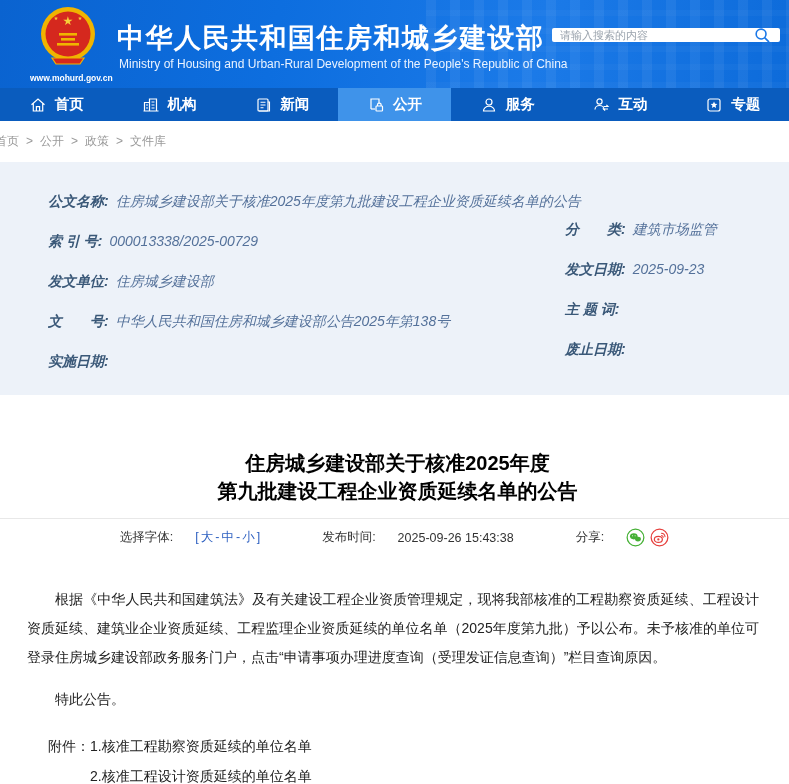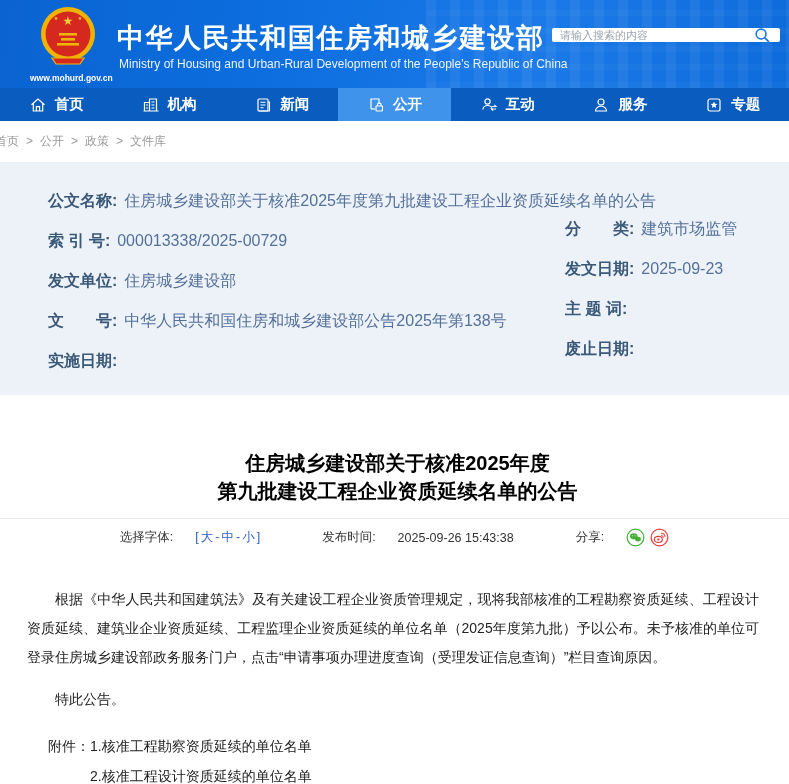--- a/index.html
+++ b/index.html
@@ -43,21 +43,21 @@
     color:#fff; font-size:14.5px; font-weight:bold; cursor:pointer; white-space:nowrap;
   }
   .nav-item.active { background:#3f93ea; }
   .nav-item svg { display:block; }
   
   .breadcrumb { padding:12px 0 9px 0; margin-left:-5px; font-size:12px; color:#999; }
   .breadcrumb .crumb { color:#999; cursor:pointer; }
   .breadcrumb .sep { margin:0 7px; color:#999; }
   
   .meta-panel { margin-top:3px; background:#edf2f9; padding:25px 20px 20px 48px; }
-  .meta-row { display:flex; line-height:28px; font-size:16px; white-space:nowrap; }
+  .meta-row { display:flex; line-height:28px; font-size:14px; white-space:nowrap;font-style:italic; }
   .meta-left { flex:0 0 517px; display:flex; white-space:nowrap; overflow:hidden;margin-top:12px; }
   .meta-right { flex:1; display:flex; white-space:nowrap; }
   .meta-label { font-weight:bold; color:#3a5878; margin-right:7px; white-space:pre; }
   .meta-value { color:#54719a; }
   
   .doc-title { margin-top:54px; text-align:center; font-size:20px; font-weight:bold; color:#000; line-height:28px;padding-left:6px; }
   .divider { border-top:1px solid #e8e8e8; margin-top:13px; }
   .toolbar {
     display:flex; justify-content:center; align-items:center; gap:22px;
     padding:9px 0 8px 0; font-size:12.5px; color:#333;
@@ -132,32 +132,32 @@
     <svg width="18" height="18" viewBox="0 0 18 18">
       <path d="M4 13 V3 H12 V8" fill="none" stroke="#fff" stroke-width="1.2"></path>
       <path d="M4 13 H8" stroke="#fff" stroke-width="1.2"></path>
       <rect x="9" y="10" width="6.5" height="5" rx="0.8" fill="none" stroke="#fff" stroke-width="1.2"></rect>
       <path d="M10.5 10 V8.8 a1.8 1.8 0 0 1 3.6 0 V10" fill="none" stroke="#fff" stroke-width="1.2"></path>
     </svg>
     <span>公开</span>
   </div>
   <div class="nav-item">
     <svg width="18" height="18" viewBox="0 0 18 18">
+      <circle cx="9" cy="6" r="3" fill="none" stroke="#fff" stroke-width="1.2"></circle>
+      <path d="M3.5 15 a5.5 4.8 0 0 1 11 0 Z" fill="none" stroke="#fff" stroke-width="1.2"></path>
+    </svg>
+    <span>服务</span>
+  </div>
+  <div class="nav-item">
+    <svg width="18" height="18" viewBox="0 0 18 18">
       <circle cx="7.5" cy="5.5" r="2.6" fill="none" stroke="#fff" stroke-width="1.2"></circle>
       <path d="M3 13.5 a4.5 4 0 0 1 9 0" fill="none" stroke="#fff" stroke-width="1.2"></path>
       <path d="M11.5 10.5 h4.5 l-1.6 -1.6 M16 13 h-4.5 l1.6 1.6" fill="none" stroke="#fff" stroke-width="1.1"></path>
     </svg>
     <span>互动</span>
-  </div>
-  <div class="nav-item">
-    <svg width="18" height="18" viewBox="0 0 18 18">
-      <circle cx="9" cy="6" r="3" fill="none" stroke="#fff" stroke-width="1.2"></circle>
-      <path d="M3.5 15 a5.5 4.8 0 0 1 11 0 Z" fill="none" stroke="#fff" stroke-width="1.2"></path>
-    </svg>
-    <span>服务</span>
   </div>
   <div class="nav-item">
     <svg width="18" height="18" viewBox="0 0 18 18">
       <rect x="3" y="3" width="12" height="12" rx="2" fill="none" stroke="#fff" stroke-width="1.2"></rect>
       <polygon points="9,5.6 10.0,7.8 12.4,8.0 10.6,9.6 11.1,11.9 9,10.7 6.9,11.9 7.4,9.6 5.6,8.0 8.0,7.8" fill="#fff"></polygon>
     </svg>
     <span>专题</span>
   </div>
 </div>
 

